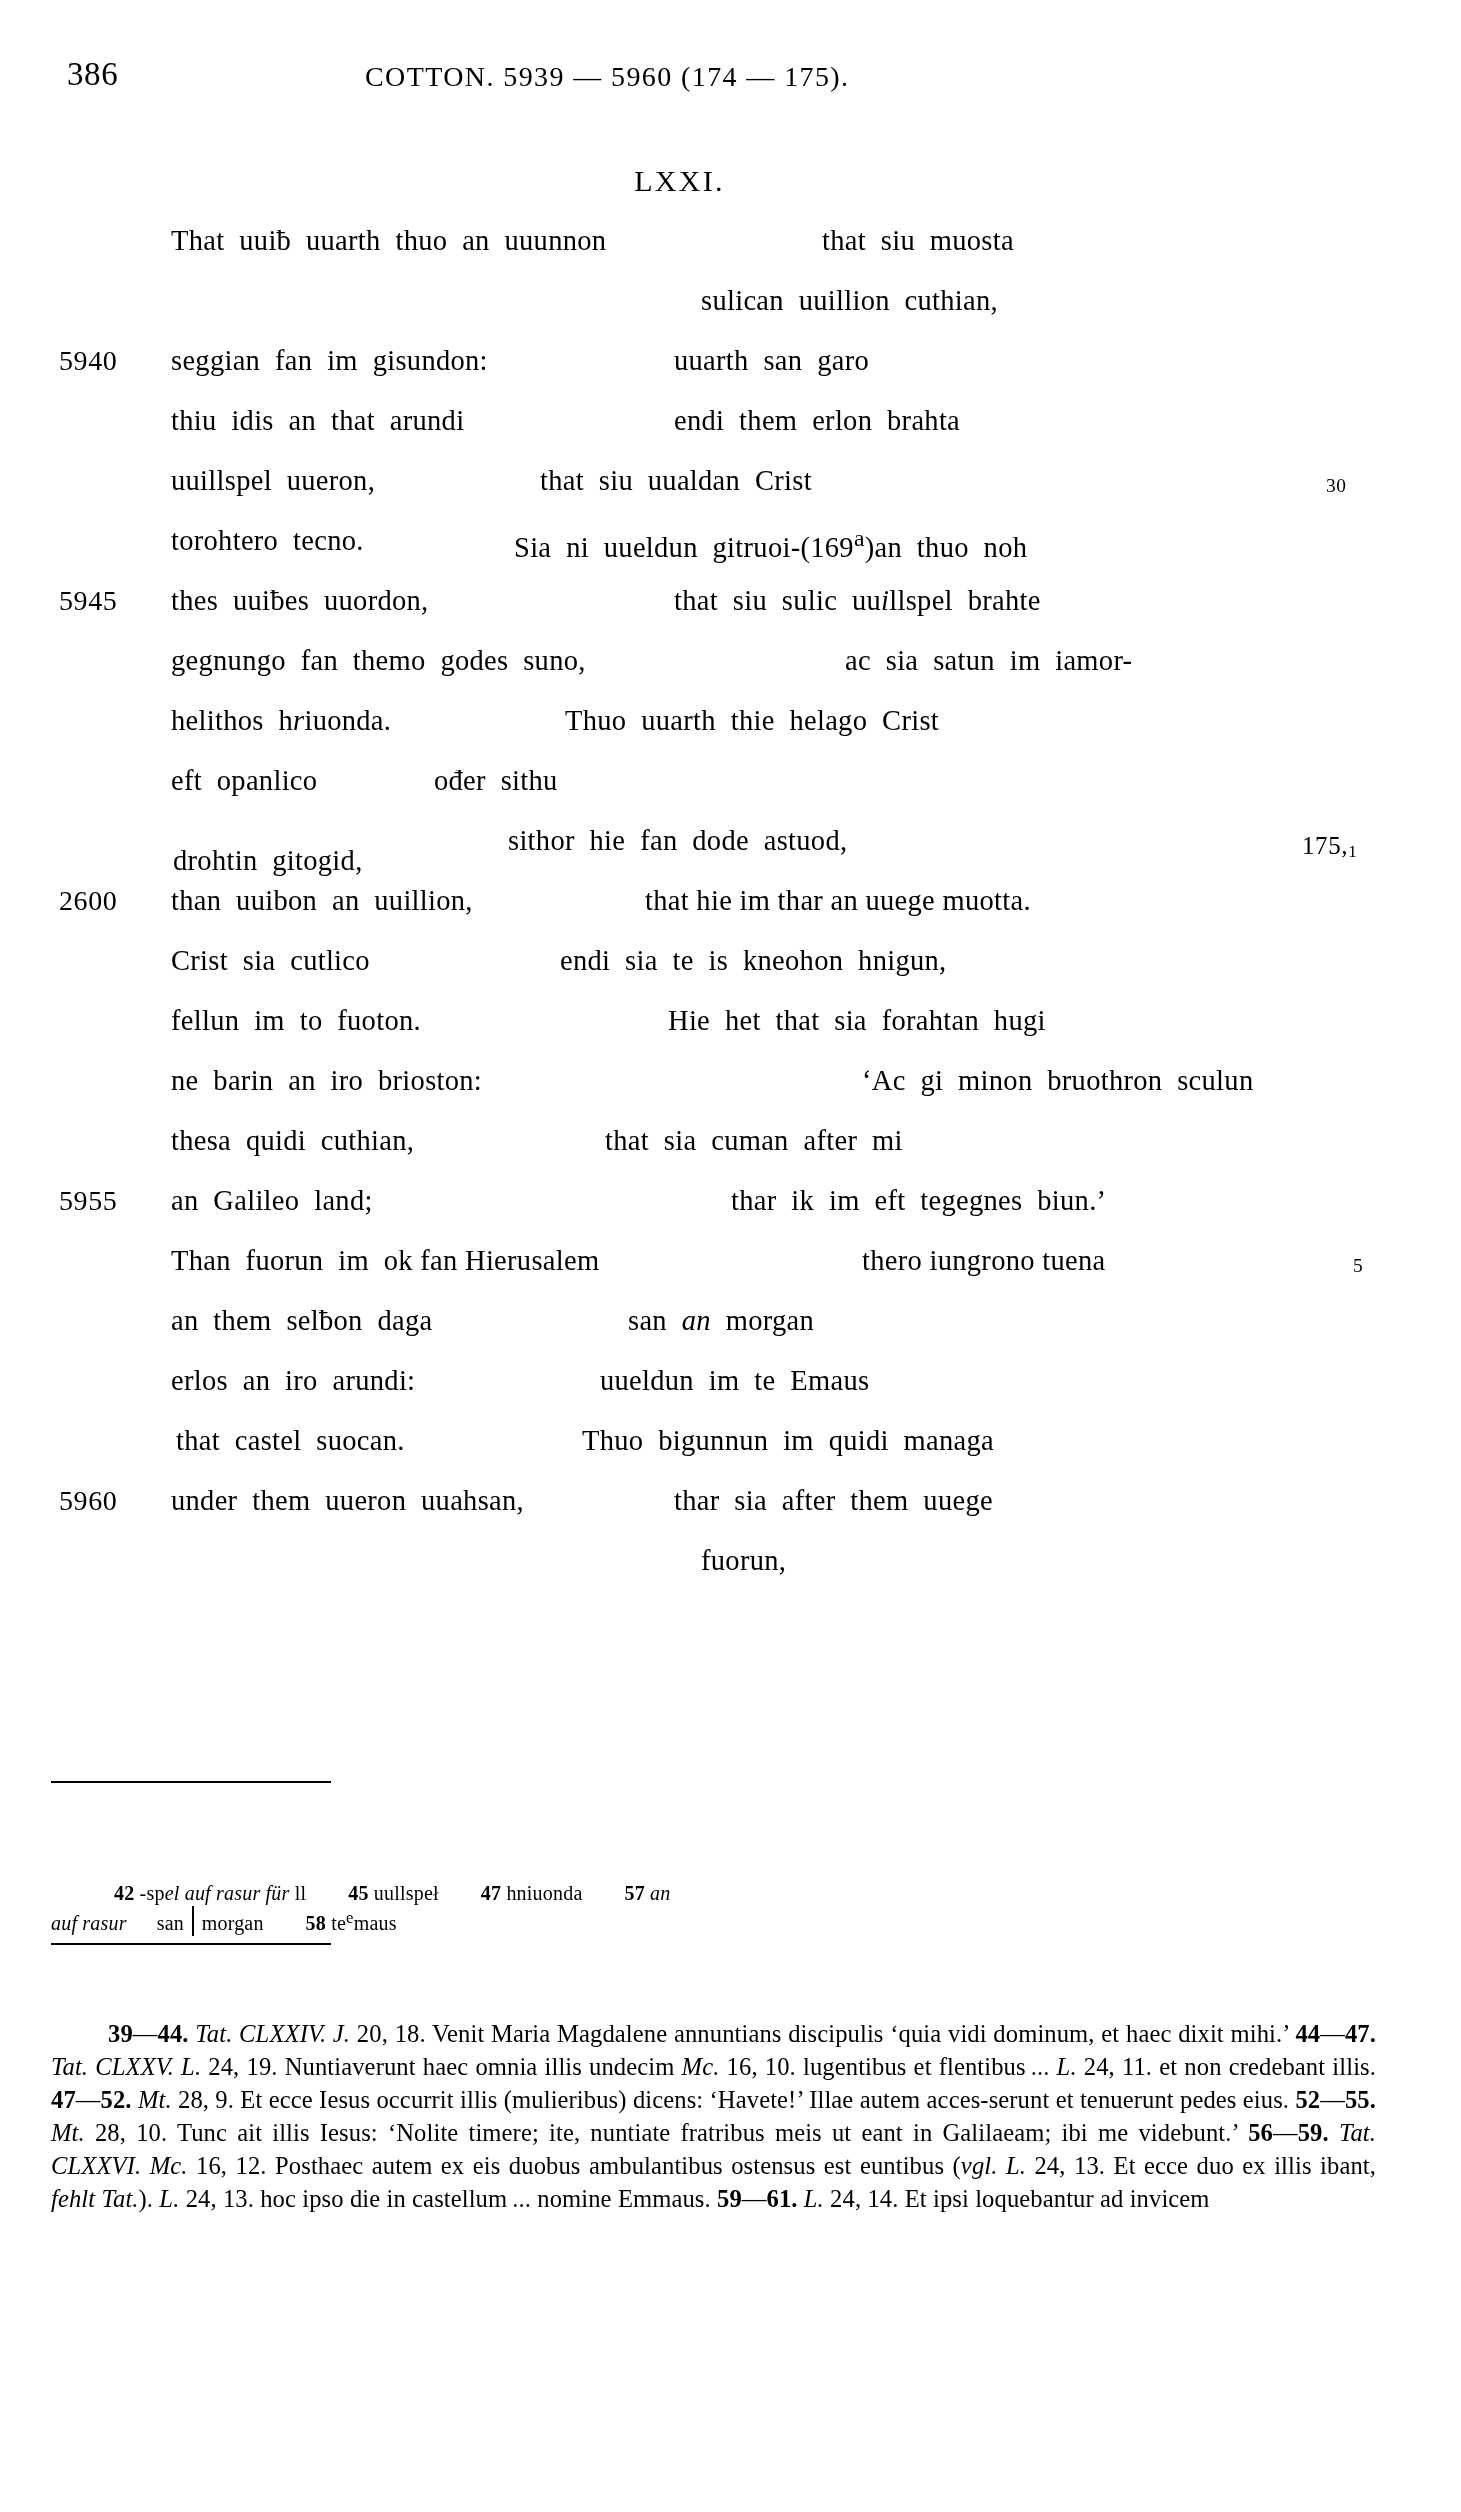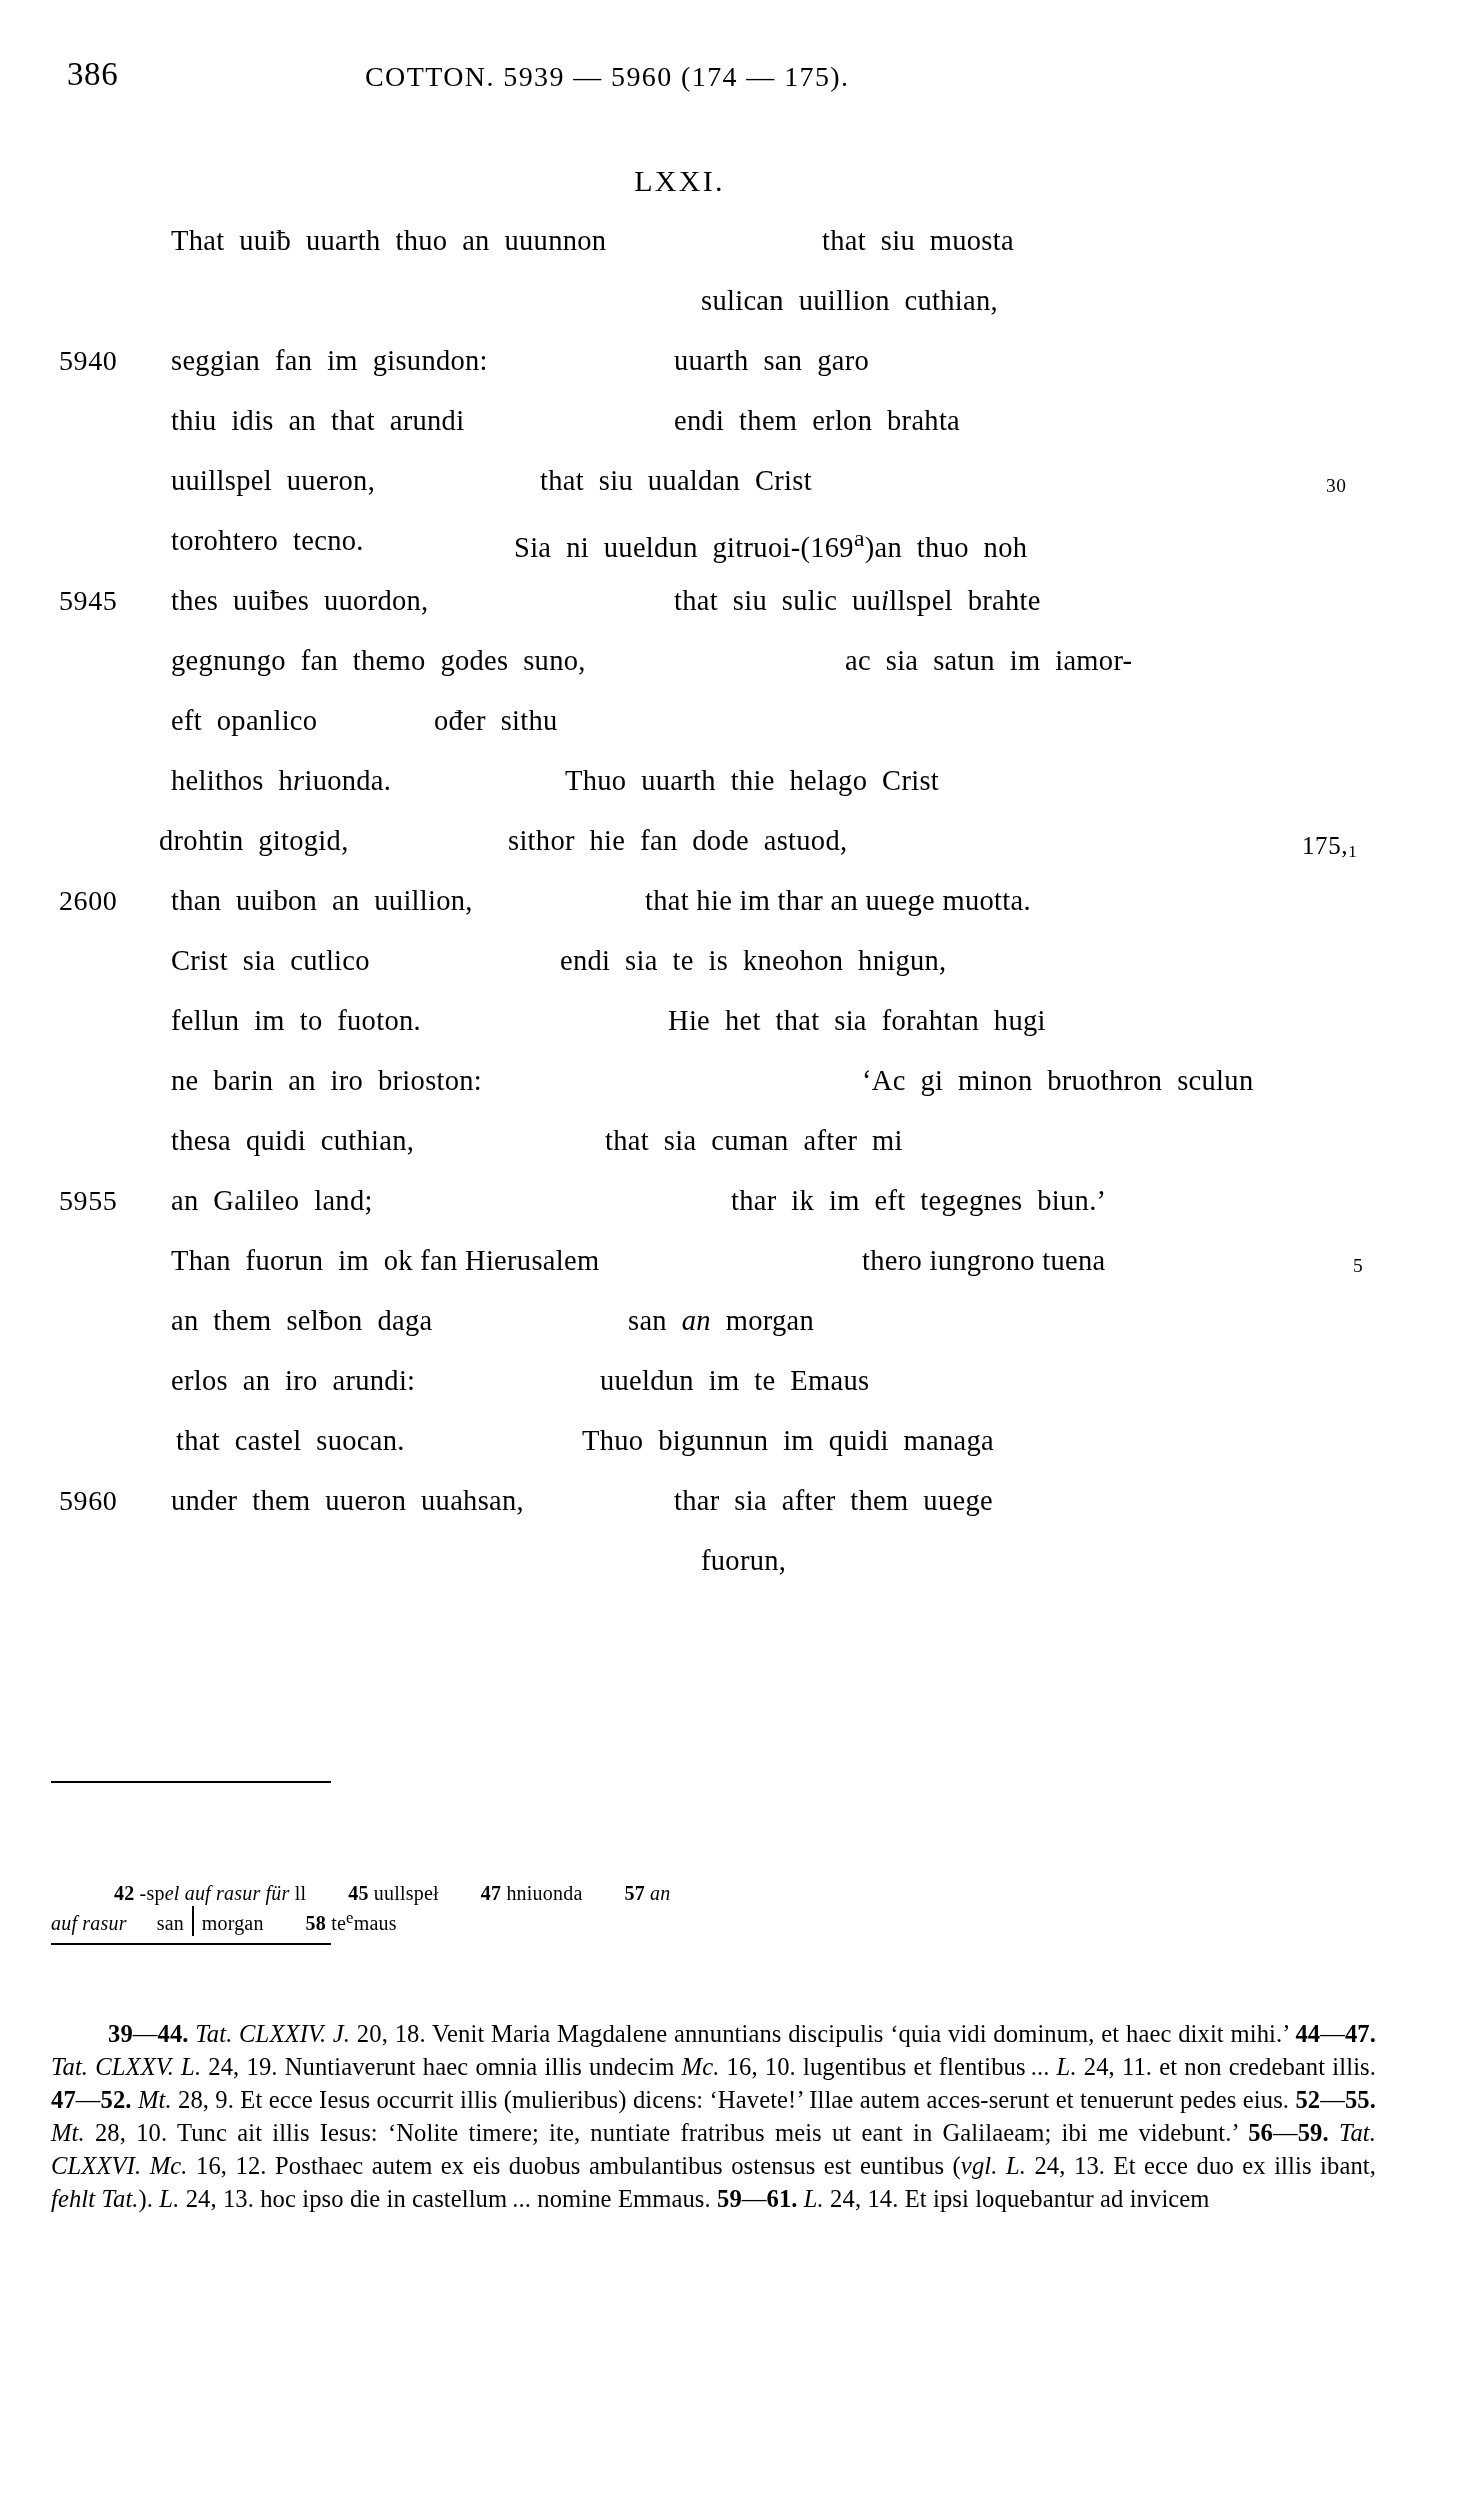--- a/index.html
+++ b/index.html
@@ -155,23 +155,23 @@
 
   <div class="verse-block">
       <div class="verse-line"><span class="vtext" style="left: 171px;">That  uuiƀ  uuarth  thuo  an  uuunnon</span><span class="vtext" style="left: 822px;">that  siu  muosta</span></div>
       <div class="verse-line"><span class="vtext" style="left: 701px;">sulican  uuillion  cuthian,</span></div>
       <div class="verse-line"><span class="vnum">5940</span><span class="vtext" style="left: 171px;">seggian  fan  im  gisundon:</span><span class="vtext" style="left: 674px;">uuarth  san  garo</span></div>
       <div class="verse-line"><span class="vtext" style="left: 171px;">thiu  idis  an  that  arundi</span><span class="vtext" style="left: 674px;">endi  them  erlon  brahta</span></div>
       <div class="verse-line"><span class="vtext" style="left: 171px;">uuillspel  uueron,</span><span class="vtext" style="left: 540px;">that  siu  uualdan  Crist</span><span class="marginal m30">30</span></div>
       <div class="verse-line"><span class="vtext" style="left: 171px;">torohtero  tecno.</span><span class="vtext" style="left: 514px;">Sia  ni  uueldun  gitruoi-(169<sup>a</sup>)an  thuo  noh</span></div>
       <div class="verse-line"><span class="vnum">5945</span><span class="vtext" style="left: 171px;">thes  uuiƀes  uuordon,</span><span class="vtext" style="left: 674px;">that  siu  sulic  uu<i>i</i>llspel  brahte</span></div>
       <div class="verse-line"><span class="vtext" style="left: 171px;">gegnungo  fan  themo  godes  suno,</span><span class="vtext" style="left: 845px;">ac  sia  satun  im  iamor-</span></div>
+      <div class="verse-line"><span class="vtext" style="left: 171px;">helithos  h<i>r</i>iuonda.</span><span class="vtext" style="left: 565px;">Thuo  uuarth  thie  helago  Crist</span></div>
       <div class="verse-line"><span class="vtext" style="left: 171px;">eft  opanlico</span><span class="vtext" style="left: 434px;">ođer  sithu</span></div>
-      <div class="verse-line"><span class="vtext" style="left: 171px;">helithos  h<i>r</i>iuonda.</span><span class="vtext" style="left: 565px;">Thuo  uuarth  thie  helago  Crist</span></div>
-      <div class="verse-line"><span class="vtext" style="left: 159px;">drohtin  gitogid,</span><span class="vtext" style="left: 508px;">sithor  hie  fan  dode  astuod,</span><span class="marginal m175">175,<span class="sub">1</span></span></div>
+      <div class="verse-line"><span class="vtext" style="left: 173px; margin-top: 20px;">drohtin  gitogid,</span><span class="vtext" style="left: 508px;">sithor  hie  fan  dode  astuod,</span><span class="marginal m175">175,<span class="sub">1</span></span></div>
       <div class="verse-line"><span class="vnum">2600</span><span class="vtext" style="left: 171px;">than  uuibon  an  uuillion,</span><span class="vtext" style="left: 645px;">that hie im thar an uuege muotta.</span></div>
       <div class="verse-line"><span class="vtext" style="left: 171px;">Crist  sia  cutlico</span><span class="vtext" style="left: 560px;">endi  sia  te  is  kneohon  hnigun,</span></div>
       <div class="verse-line"><span class="vtext" style="left: 171px;">fellun  im  to  fuoton.</span><span class="vtext" style="left: 668px;">Hie  het  that  sia  forahtan  hugi</span></div>
       <div class="verse-line"><span class="vtext" style="left: 171px;">ne  barin  an  iro  brioston:</span><span class="vtext" style="left: 862px;">‘Ac  gi  minon  bruothron  sculun</span></div>
       <div class="verse-line"><span class="vtext" style="left: 171px;">thesa  quidi  cuthian,</span><span class="vtext" style="left: 605px;">that  sia  cuman  after  mi</span></div>
       <div class="verse-line"><span class="vnum">5955</span><span class="vtext" style="left: 171px;">an  Galileo  land;</span><span class="vtext" style="left: 731px;">thar  ik  im  eft  tegegnes  biun.’</span></div>
       <div class="verse-line"><span class="vtext" style="left: 171px;">Than  fuorun  im  ok fan Hierusalem</span><span class="vtext" style="left: 862px;">thero iungrono tuena</span><span class="marginal m5">5</span></div>
       <div class="verse-line"><span class="vtext" style="left: 171px;">an  them  selƀon  daga</span><span class="vtext" style="left: 628px;">san  <i>an</i>  morgan</span></div>
       <div class="verse-line"><span class="vtext" style="left: 171px;">erlos  an  iro  arundi:</span><span class="vtext" style="left: 600px;">uueldun  im  te  Emaus</span></div>
       <div class="verse-line"><span class="vtext" style="left: 176px;">that  castel  suocan.</span><span class="vtext" style="left: 582px;">Thuo  bigunnun  im  quidi  managa</span></div>

